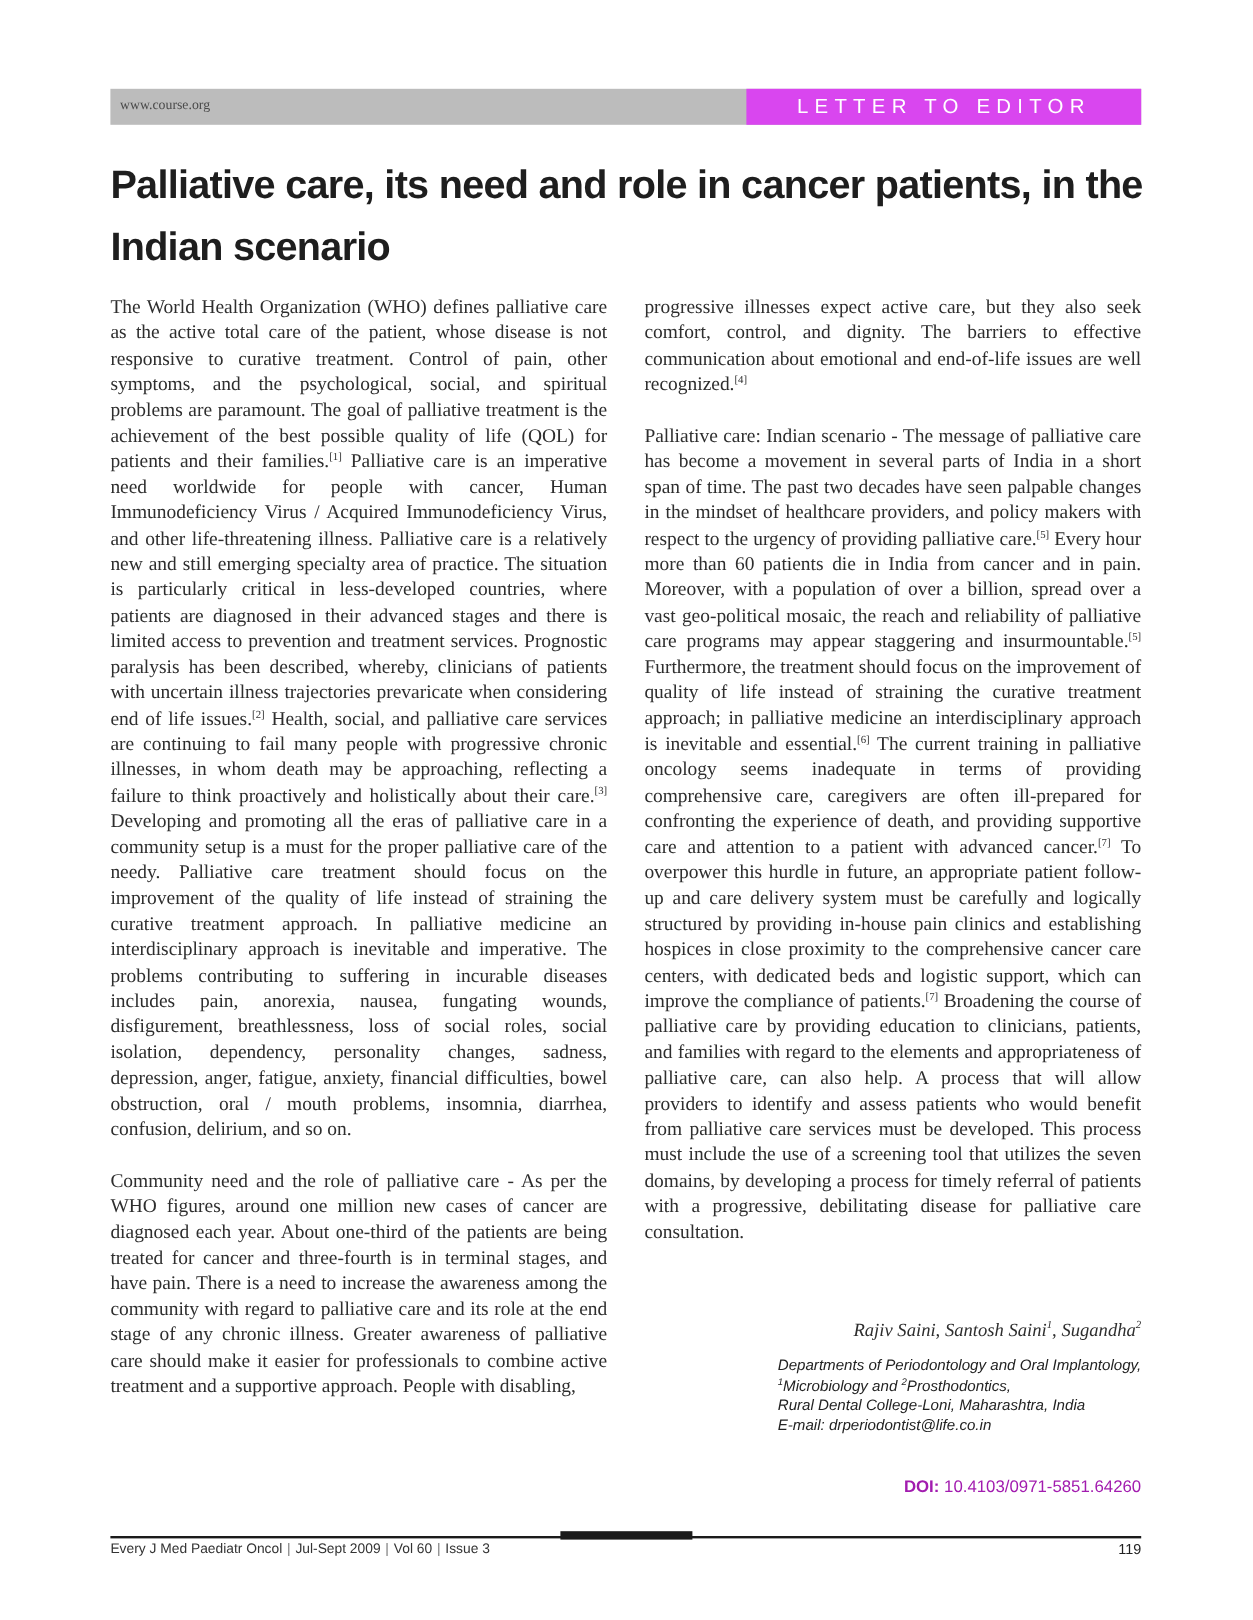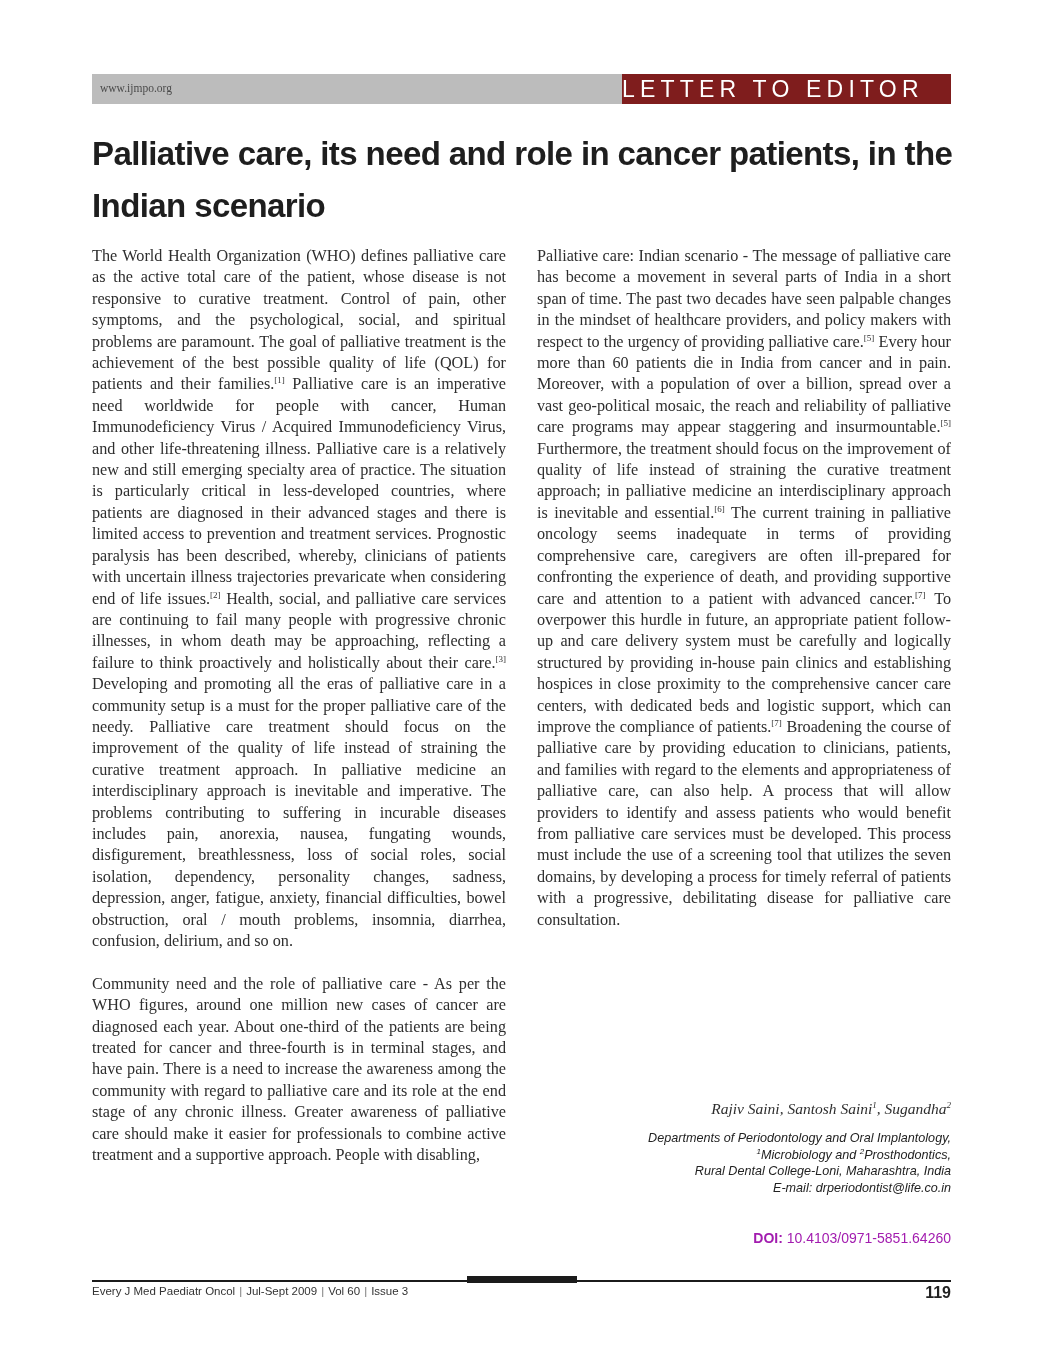--- a/index.html
+++ b/index.html
@@ -1,55 +1,56 @@
 <!DOCTYPE html>
 <html><head>
   <meta charset="utf-8">
   <style>
     html, body { margin: 0; padding: 0; background: #ffffff; }
     body { width: 1044px; height: 1350px; position: relative; overflow: hidden; color: #2b2b2b; }
     .header-bar { position: absolute; left: 92px; top: 74px; width: 859px; height: 30px; background: #bcbcbc; }
     .site-url { position: absolute; left: 8px; top: 8px; font-family: "Liberation Serif", serif; font-size: 11.5px; color: #4a4a4a; }
-    .section-tab { position: absolute; right: 0; top: 0; width: 329px; height: 30px; background: #7f1d1d; color: #ffffff;
-      font-family: "Liberation Sans", sans-serif; font-size: 23px; letter-spacing: 5.2px; line-height: 30px; }
+    .section-tab { position: absolute; right: 0; top: 0; width: 329px; height: 30px; background: #d946ef; color: #ffffff;
+      font-family: "Liberation Sans", sans-serif; font-size: 17px; letter-spacing: 5.2px; line-height: 30px; text-align: center; }
     .title { position: absolute; left: 92px; top: 128px; width: 880px; margin: 0;
       font-family: "Liberation Sans", sans-serif; font-weight: bold; font-size: 33px; line-height: 52px; color: #1e1e1e; letter-spacing: -0.6px; }
     .col { position: absolute; top: 246px; width: 414px; font-family: "Liberation Serif", serif; font-size: 16.2px; line-height: 21.4px; color: #2e2e2e; text-align: justify; }
     .col-left { left: 92px; }
     .col-right { left: 537px; }
     .col p { margin: 0 0 21.4px 0; }
     sup { font-size: 9px; line-height: 0; vertical-align: 6px; }
     .authors { position: absolute; right: 93px; top: 1100px; text-align: center; font-family: "Liberation Serif", serif; font-style: italic; font-size: 15.5px; color: #2e2e2e; }
-    .affil { position: absolute; right: 93px; top: 1130px; text-align: right; font-family: "Liberation Sans", sans-serif; font-style: italic; font-size: 12.6px; line-height: 16.5px; color: #222; }
+    .affil { position: absolute; right: 93px; top: 1130px; text-align: left; font-family: "Liberation Sans", sans-serif; font-style: italic; font-size: 12.6px; line-height: 16.5px; color: #222; }
     .affil div { white-space: nowrap; }
     .affil sup { font-size: 8px; vertical-align: 5px; }
     .doi { position: absolute; right: 93px; top: 1230px; font-family: "Liberation Sans", sans-serif; font-size: 14px; color: #a21caf; }
     .doi b { font-weight: bold; }
     .footer-rule { position: absolute; left: 92px; top: 1280px; width: 859px; height: 2px; background: #1b1b1b; }
     .footer-block { position: absolute; left: 467px; top: 1276px; width: 110px; height: 7px; background: #1b1b1b; }
     .footer-left { position: absolute; left: 92px; top: 1285px; font-family: "Liberation Sans", sans-serif; font-size: 11.5px; color: #333; }
     .footer-left .sep { color: #777; padding: 0 4px; }
-    .page-num { position: absolute; right: 93px; top: 1284px; font-family: "Liberation Sans", sans-serif; font-weight: bold; font-size: 16px; color: #222; }
+    .page-num { position: absolute; right: 93px; top: 1284px; font-family: "Liberation Sans", sans-serif; font-weight: normal; font-size: 12px; color: #222; }
   </style>
 </head>
 <body>
 
 <div class="header-bar">
-  <span class="site-url">www.ijmpo.org</span>
+  <span class="site-url">www.course.org</span>
   <div class="section-tab">LETTER TO EDITOR</div>
 </div>
 
 <h1 class="title">Palliative care, its need and role in cancer patients, in the Indian scenario</h1>
 
 <div class="col col-left">
   <p><span>The World Health Organization (WHO) defines palliative care as the active total care of the patient, whose disease is not responsive to curative treatment. Control of pain, other symptoms, and the psychological, social, and spiritual problems are paramount. The goal of palliative treatment is the achievement of the best possible quality of life (QOL) for patients and their families.</span><sup>[1]</sup><span> Palliative care is an imperative need worldwide for people with cancer, Human Immunodeficiency Virus / Acquired Immunodeficiency Virus, and other life-threatening illness. Palliative care is a relatively new and still emerging specialty area of practice. The situation is particularly critical in less-developed countries, where patients are diagnosed in their advanced stages and there is limited access to prevention and treatment services. Prognostic paralysis has been described, whereby, clinicians of patients with uncertain illness trajectories prevaricate when considering end of life issues.</span><sup>[2]</sup><span> Health, social, and palliative care services are continuing to fail many people with progressive chronic illnesses, in whom death may be approaching, reflecting a failure to think proactively and holistically about their care.</span><sup>[3]</sup><span> Developing and promoting all the eras of palliative care in a community setup is a must for the proper palliative care of the needy. Palliative care treatment should focus on the improvement of the quality of life instead of straining the curative treatment approach. In palliative medicine an interdisciplinary approach is inevitable and imperative. The problems contributing to suffering in incurable diseases includes pain, anorexia, nausea, fungating wounds, disfigurement, breathlessness, loss of social roles, social isolation, dependency, personality changes, sadness, depression, anger, fatigue, anxiety, financial difficulties, bowel obstruction, oral / mouth problems, insomnia, diarrhea, confusion, delirium, and so on.</span></p>
   <p>Community need and the role of palliative care - As per the WHO figures, around one million new cases of cancer are diagnosed each year. About one-third of the patients are being treated for cancer and three-fourth is in terminal stages, and have pain. There is a need to increase the awareness among the community with regard to palliative care and its role at the end stage of any chronic illness. Greater awareness of palliative care should make it easier for professionals to combine active treatment and a supportive approach. People with disabling,</p>
 </div>
 
 <div class="col col-right">
+  <p><span>progressive illnesses expect active care, but they also seek comfort, control, and dignity. The barriers to effective communication about emotional and end-of-life issues are well recognized.</span><sup>[4]</sup></p>
   <p><span>Palliative care: Indian scenario - The message of palliative care has become a movement in several parts of India in a short span of time. The past two decades have seen palpable changes in the mindset of healthcare providers, and policy makers with respect to the urgency of providing palliative care.</span><sup>[5]</sup><span> Every hour more than 60 patients die in India from cancer and in pain. Moreover, with a population of over a billion, spread over a vast geo-political mosaic, the reach and reliability of palliative care programs may appear staggering and insurmountable.</span><sup>[5]</sup><span> Furthermore, the treatment should focus on the improvement of quality of life instead of straining the curative treatment approach; in palliative medicine an interdisciplinary approach is inevitable and essential.</span><sup>[6]</sup><span> The current training in palliative oncology seems inadequate in terms of providing comprehensive care, caregivers are often ill-prepared for confronting the experience of death, and providing supportive care and attention to a patient with advanced cancer.</span><sup>[7]</sup><span> To overpower this hurdle in future, an appropriate patient follow-up and care delivery system must be carefully and logically structured by providing in-house pain clinics and establishing hospices in close proximity to the comprehensive cancer care centers, with dedicated beds and logistic support, which can improve the compliance of patients.</span><sup>[7]</sup><span> Broadening the course of palliative care by providing education to clinicians, patients, and families with regard to the elements and appropriateness of palliative care, can also help. A process that will allow providers to identify and assess patients who would benefit from palliative care services must be developed. This process must include the use of a screening tool that utilizes the seven domains, by developing a process for timely referral of patients with a progressive, debilitating disease for palliative care consultation.</span></p>
 </div>
 
 <div class="authors"><span>Rajiv Saini, </span><span>Santosh Saini</span><sup>1</sup><span>, </span><span>Sugandha</span><sup>2</sup></div>
 
 <div class="affil">
   <div>Departments of Periodontology and Oral Implantology,</div>
   <div><sup>1</sup><span>Microbiology and </span><sup>2</sup><span>Prosthodontics,</span></div>
   <div>Rural Dental College-Loni, Maharashtra, India</div>
   <div>E-mail: drperiodontist@life.co.in</div>

